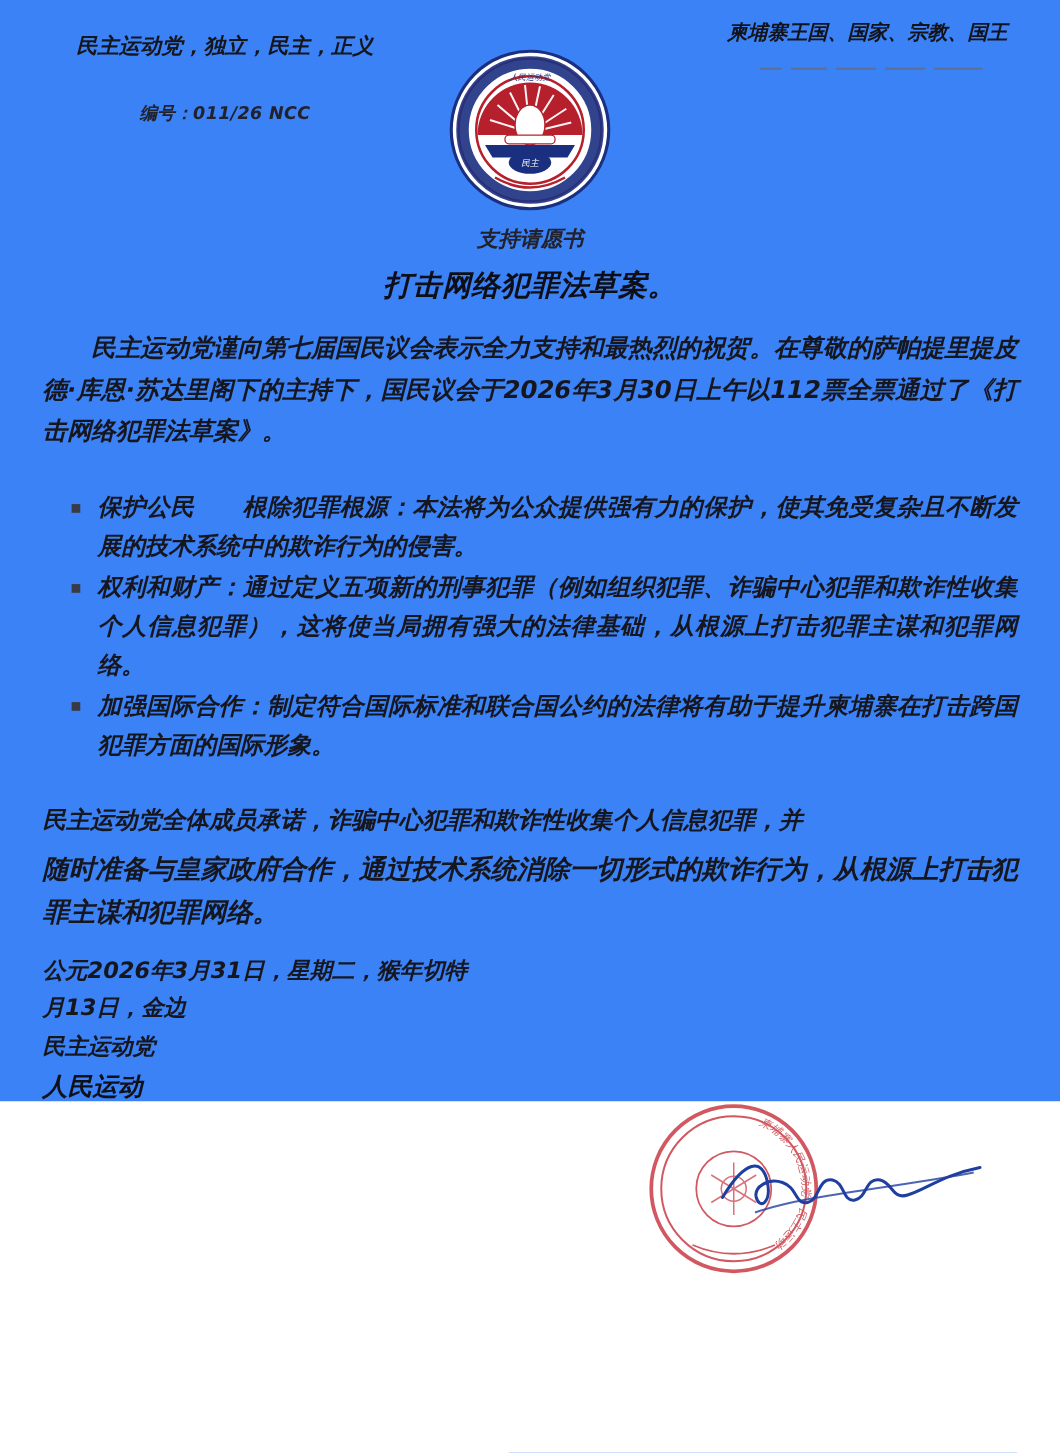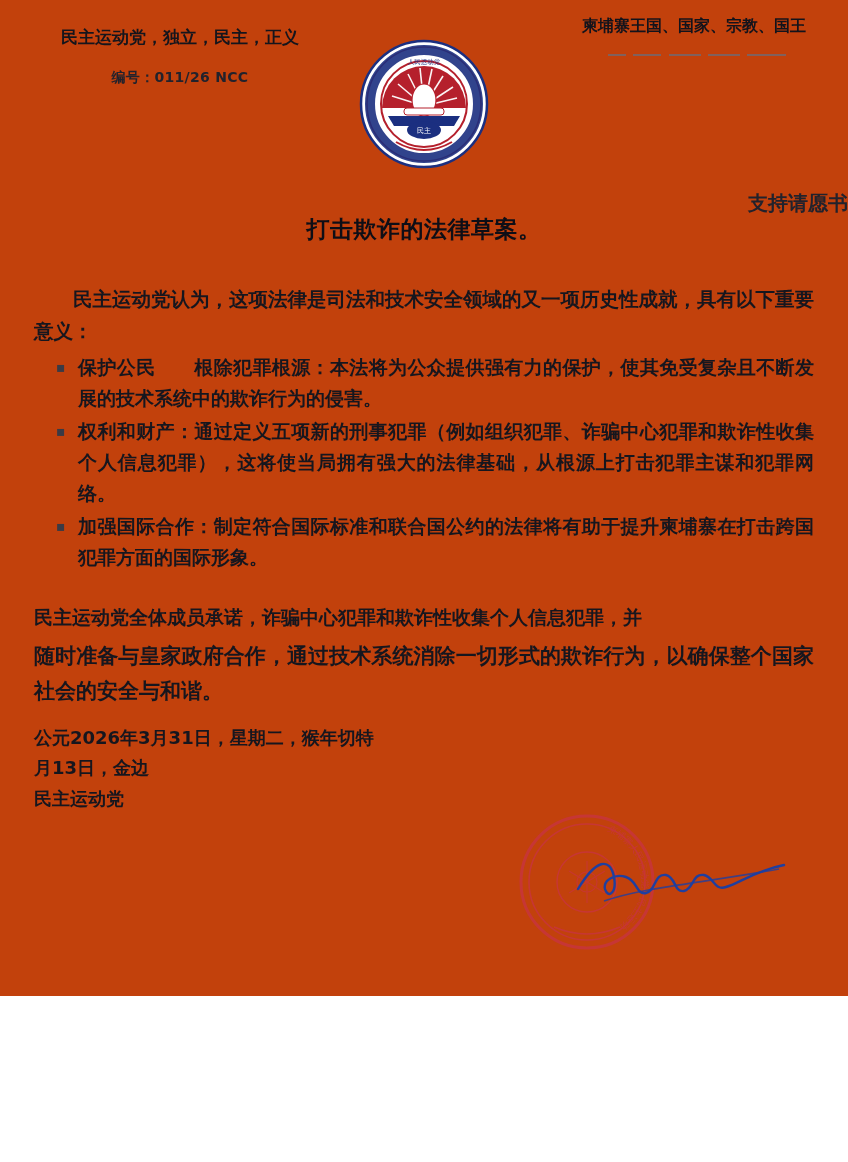--- a/index.html
+++ b/index.html
@@ -11,43 +11,44 @@
     width: 848px;
     height: 1162px;
     position: relative;
     font-family: "DejaVu Sans", "Liberation Sans", sans-serif;
     color: #1a1a22;
     overflow: hidden;
   }
   .page {
     position: relative;
     width: 848px;
-    height: 996px;
-    background: #c2410c;
+    height: 881px;
+    background: #3b82f6;
     box-sizing: border-box;
+    font-style: italic;
   }
 
   
   .header {
     position: relative;
     height: 190px;
   }
   .hdr-left {
     position: absolute;
     left: 40px;
     top: 22px;
     width: 280px;
     text-align: center;
     font-size: 17px;
     line-height: 30px;
     font-weight: 700;
     color: #15151c;
   }
   .hdr-left .doc-no {
-    margin-top: 10px;
+    margin-top: 24px;
     font-size: 14px;
     font-weight: 700;
     letter-spacing: .3px;
     color: #22222c;
   }
   .hdr-right {
     position: absolute;
     right: 36px;
     top: 12px;
     width: 230px;
@@ -88,25 +89,24 @@
     width: 132px;
     height: 132px;
   }
   .emblem svg { display: block; }
 
   .support-title {
     position: absolute;
     left: 0;
     right: 0;
     top: 180px;
-    text-align: right;
-    font-size: 20px;
+    text-align: center;
+    font-size: 17px;
     font-weight: 700;
     color: #22222c;
-    margin-top: 10px;
   }
 
   
   .body-wrap {
     position: absolute;
     left: 34px;
     right: 34px;
     top: 212px;
   }
   .main-title {
@@ -264,50 +264,51 @@
         <text x="66" y="26" text-anchor="middle" font-size="6.5" fill="#1b2f80" font-family="DejaVu Sans, sans-serif">人民运动党</text>
       </svg>
     </div>
 
     <div class="support-title">支持请愿书</div>
   </div>
 
   <div class="body-wrap">
 
     <div class="main-title">
-      <div>打击欺诈的法律草案。</div>
-    </div>
-
+      <div>打击网络犯罪法草案。</div>
+    </div>
+
+    <p class="para">民主运动党谨向第七届国民议会表示全力支持和最热烈的祝贺。在尊敬的萨帕提里提皮德·库恩·苏达里阁下的主持下，国民议会于2026年3月30日上午以112票全票通过了《打击网络犯罪法草案》。</p>
 
     <div class="gap"></div>
 
-    <p class="para tight">民主运动党认为，这项法律是司法和技术安全领域的又一项历史性成就，具有以下重要意义：</p>
 
     <ul class="points">
       <li>
         <b>保护公民　　根除犯罪根源：</b><span>本法将为公众提供强有力的保护，使其免受复杂且不断发展的技术系统中的欺诈行为的侵害。</span>
       </li>
       <li>
         <b>权利和财产：</b><span>通过定义五项新的刑事犯罪（例如组织犯罪、诈骗中心犯罪和欺诈性收集个人信息犯罪），这将使当局拥有强大的法律基础，从根源上打击犯罪主谋和犯罪网络。</span>
       </li>
       <li>
         <b>加强国际合作：</b><span>制定符合国际标准和联合国公约的法律将有助于提升柬埔寨在打击跨国犯罪方面的国际形象。</span>
       </li>
     </ul>
 
     <div class="sep-gap"></div>
 
 
     <p class="closing">民主运动党全体成员承诺，诈骗中心犯罪和欺诈性收集个人信息犯罪，并</p>
-    <p class="closing big">随时准备与皇家政府合作，通过技术系统消除一切形式的欺诈行为，以确保整个国家社会的安全与和谐。</p>
+    <p class="closing big">随时准备与皇家政府合作，通过技术系统消除一切形式的欺诈行为，从根源上打击犯罪主谋和犯罪网络。</p>
 
     <div class="sign-block">
       <div class="date-line">公元2026年3月31日，星期二，猴年切特</div>
       <div class="date-line">月13日，金边</div>
       <div class="org">民主运动党</div>
+      <div class="org2">人民运动</div>
     </div>
 
     <div class="stamp-area">
       <div class="stamp">
         <svg viewBox="0 0 146 146" width="146" height="146" aria-hidden="true">
           <circle cx="73" cy="73" r="66" fill="none" stroke="#c8343f" stroke-width="3"></circle>
           <circle cx="73" cy="73" r="58" fill="none" stroke="#c8343f" stroke-width="1.6"></circle>
           <circle cx="73" cy="73" r="30" fill="none" stroke="#c8343f" stroke-width="1.4"></circle>
           <g stroke="#c8343f" stroke-width="1.2" opacity="0.85">
             <line x1="73" y1="52" x2="73" y2="94"></line>

